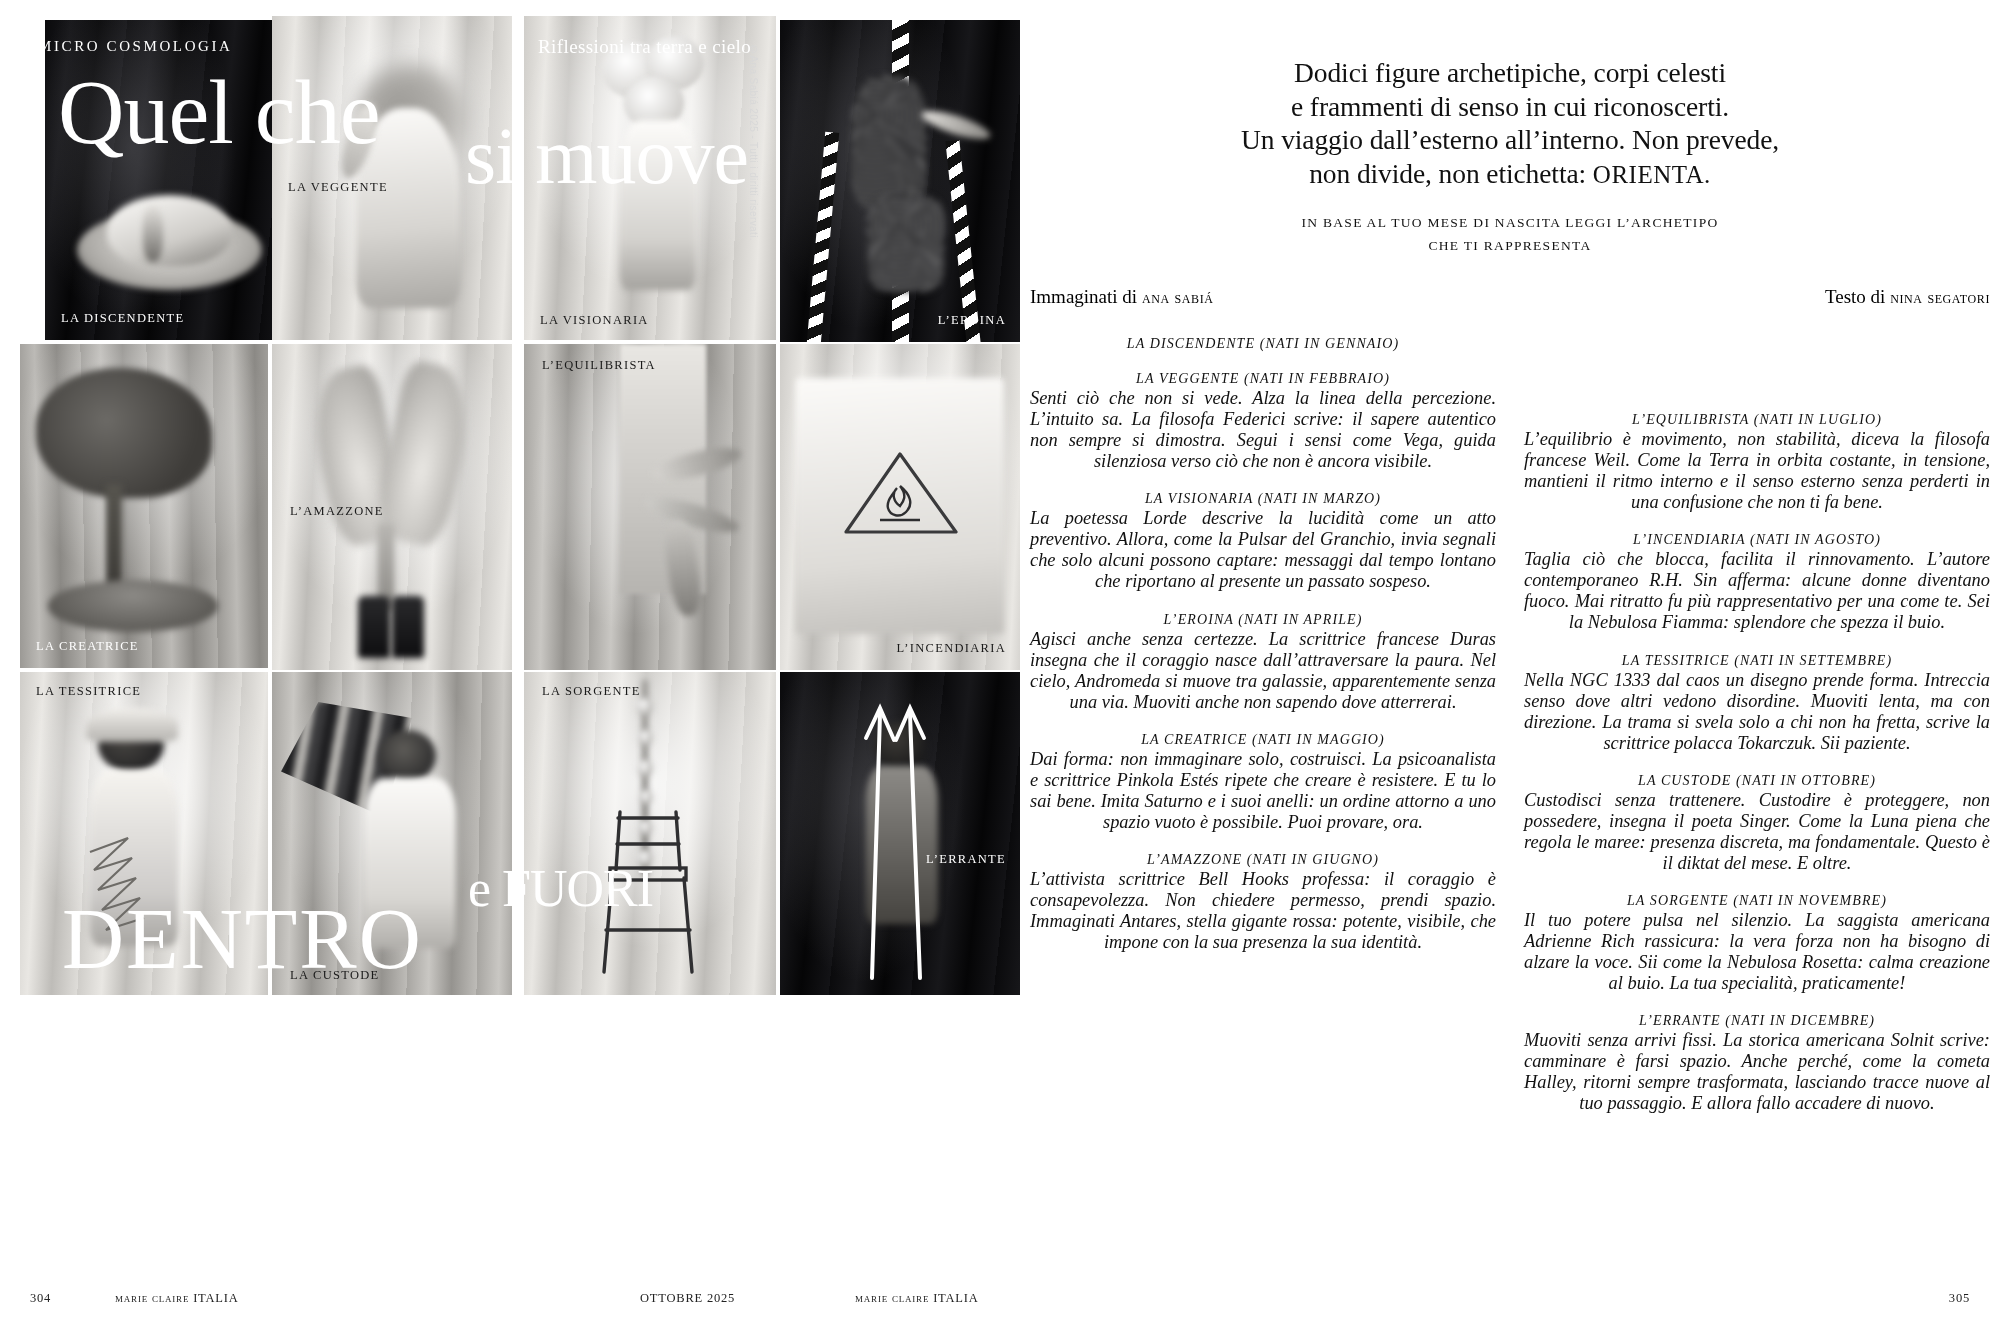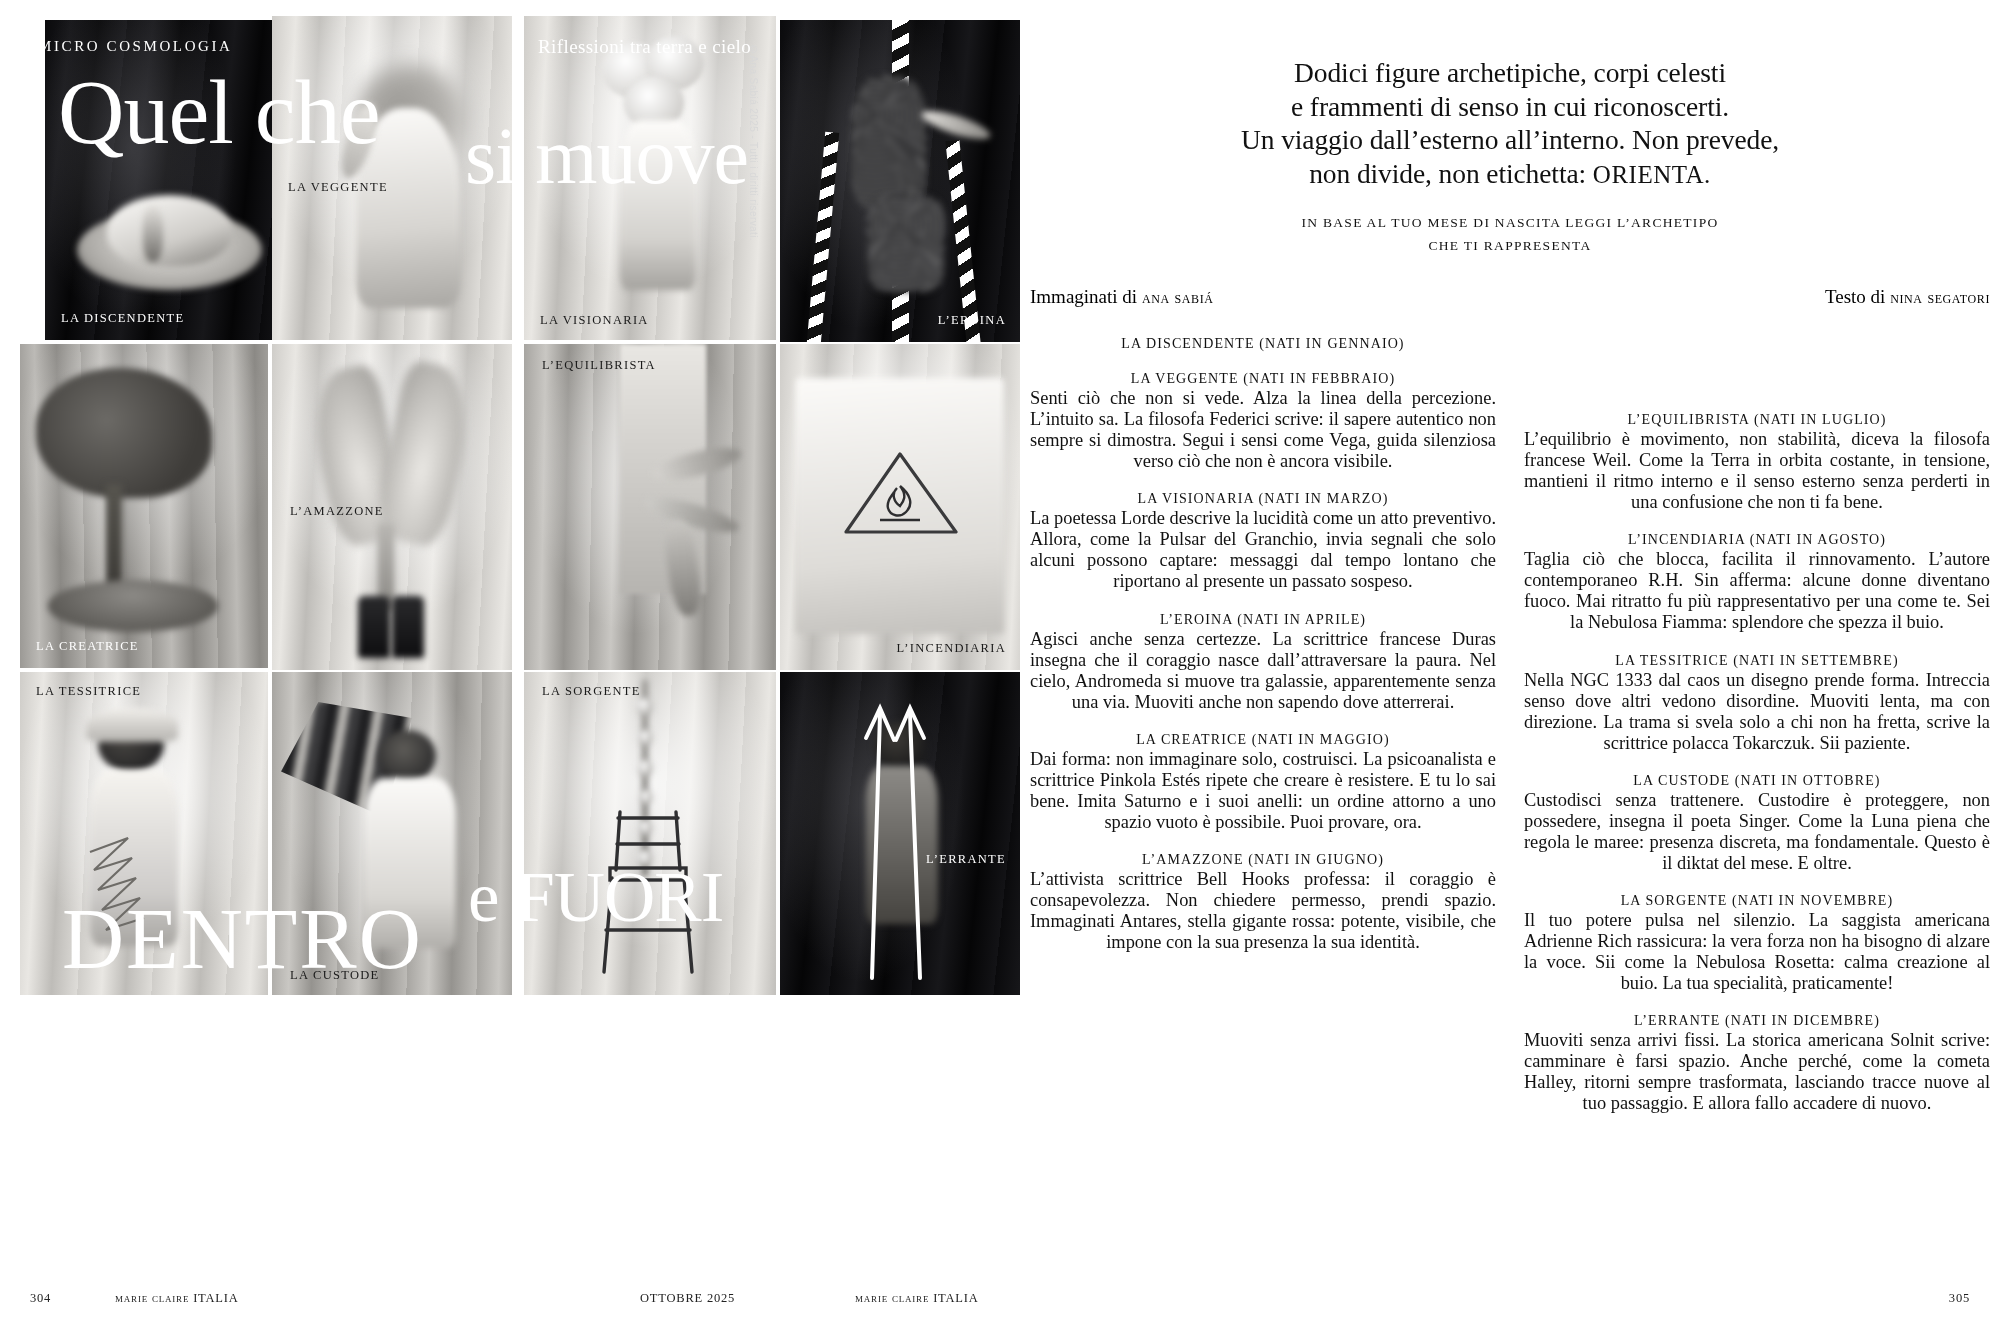--- a/index.html
+++ b/index.html
@@ -60,21 +60,21 @@
     position:absolute; color:#fff; font-size:15px; letter-spacing:2.6px;
     font-variant:small-caps; text-transform:uppercase; font-family:"Liberation Serif",serif;
   }
   .ttl{
     position:absolute; color:#fff; font-family:"Liberation Serif", serif;
     font-weight:400; line-height:.92; letter-spacing:-1px;
   }
   .ttl.t1{ left:38px; top:50px; font-size:92px; }
   .ttl.t2{ left:445px; top:100px; font-size:80px; }
   .ttl.t3{ left:42px; top:880px; font-size:86px; letter-spacing:2px; }
-  .ttl.t4{ left:448px; top:845px; font-size:71px; }
+  .ttl.t4{ left:448px; top:845px; font-size:52px; }
   .copyright{
     position:absolute; color:#d8d8d8; font-size:10px; letter-spacing:.4px;
     writing-mode:vertical-rl; font-family:"Liberation Sans",sans-serif;
   }
 
   
   .right{ position:absolute; left:1030px; top:0; width:960px; height:1333px; }
   .standfirst{
     position:absolute; left:0; top:56px; width:960px; text-align:center;
     font-size:27.5px; line-height:1.22; color:#111; letter-spacing:-.1px;
@@ -86,21 +86,21 @@
     font-variant:small-caps; text-transform:uppercase; color:#111;
   }
   .credits{ position:absolute; left:0; top:286px; width:960px; }
   .credits .c-l{ position:absolute; left:0; top:0; font-size:19px; }
   .credits .c-r{ position:absolute; right:0; top:0; font-size:19px; }
   .credits .sc{ font-variant:small-caps; text-transform:lowercase; font-size:17px; letter-spacing:.6px;}
 
   .cols{ position:absolute; left:0; top:336px; width:960px; height:940px;
          display:flex; gap:28px; }
   .col{ width:466px; }
-  .entry{ margin-bottom:19px; }
+  .entry{ margin-bottom:19px;font-style:italic; }
   .entry h3{
     text-align:center; font-size:14px; font-weight:400; letter-spacing:1.1px;
     font-variant:small-caps; text-transform:uppercase; color:#111;
     margin-bottom:1px;
   }
   .entry p{
     text-align:justify; text-align-last:center;
     font-size:18.4px; line-height:1.145; color:#111; hyphens:auto;
   }
 

